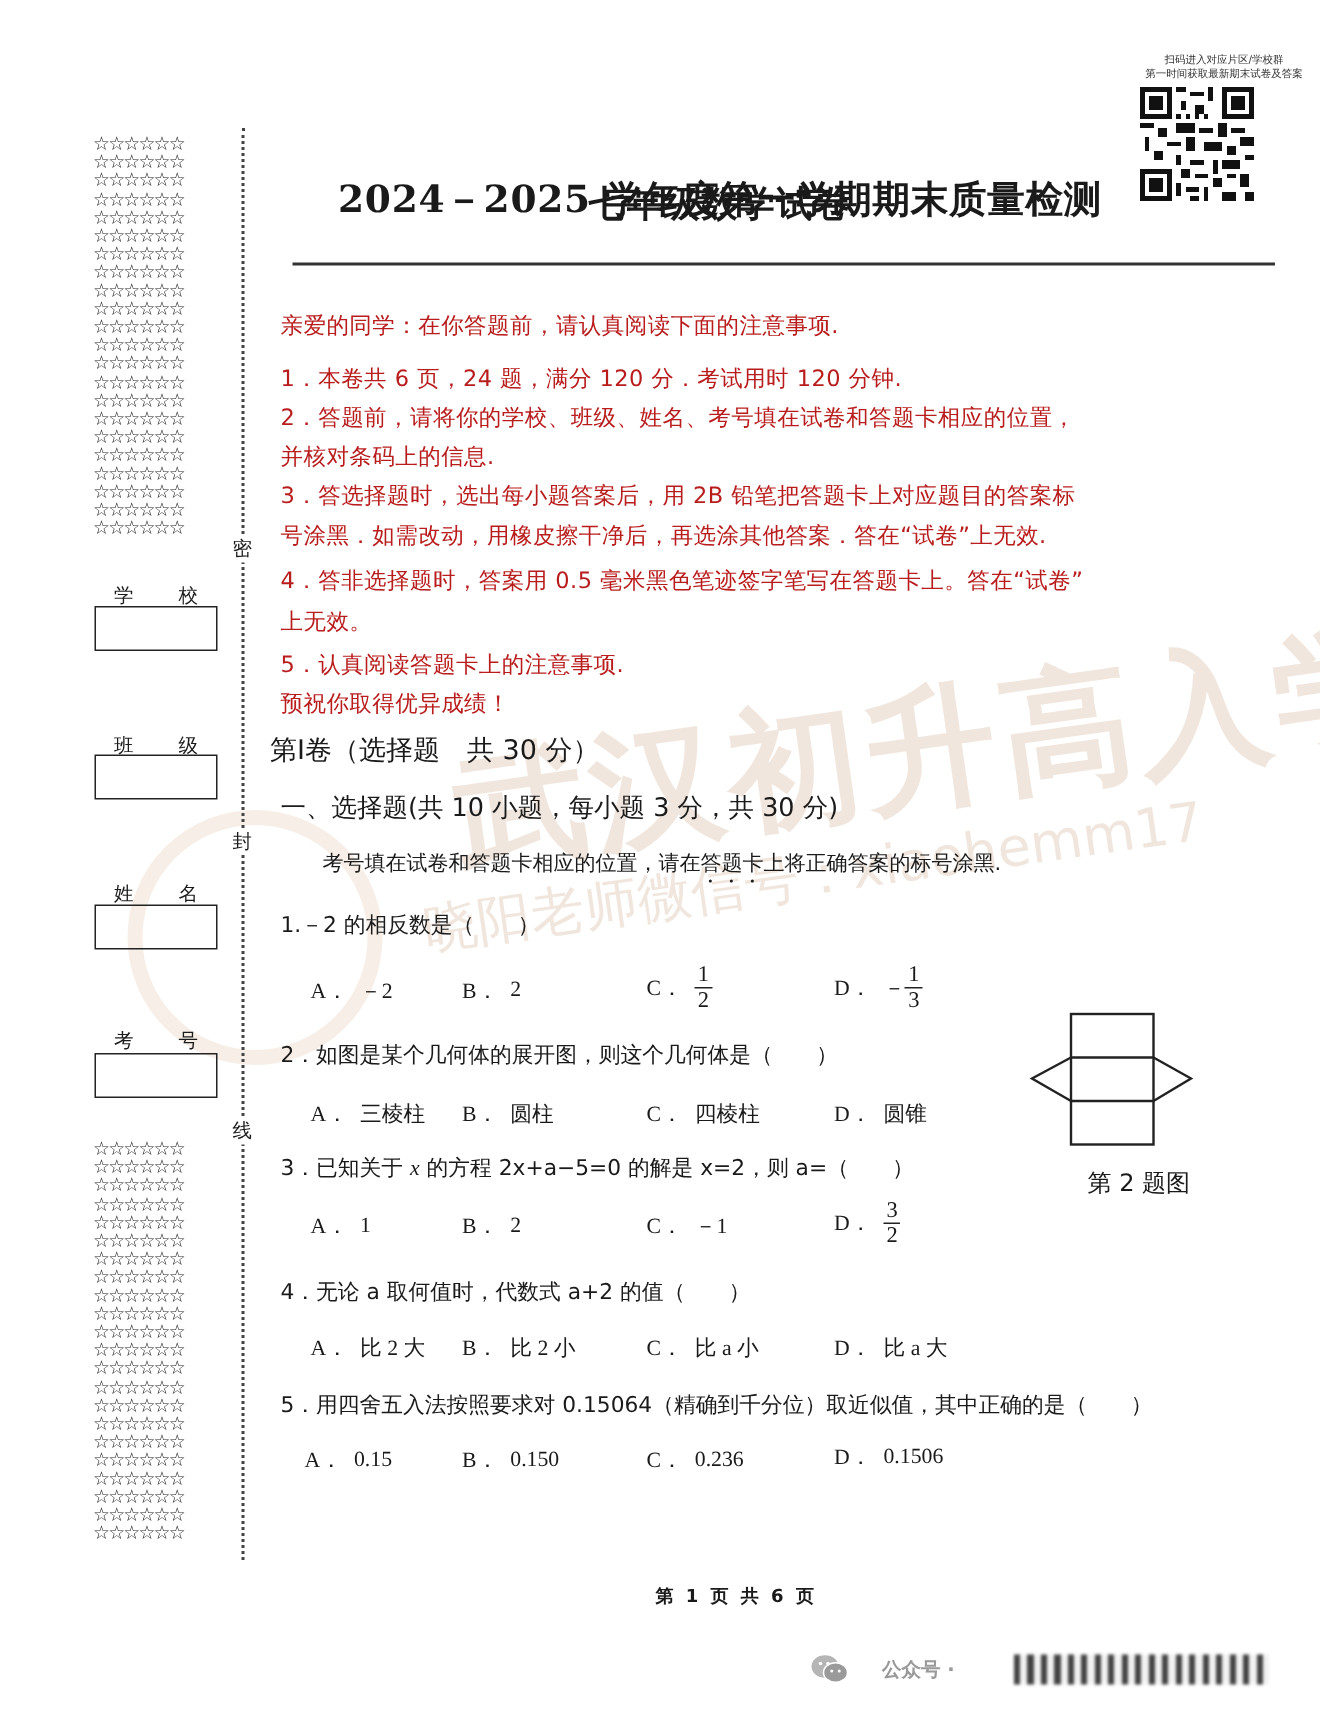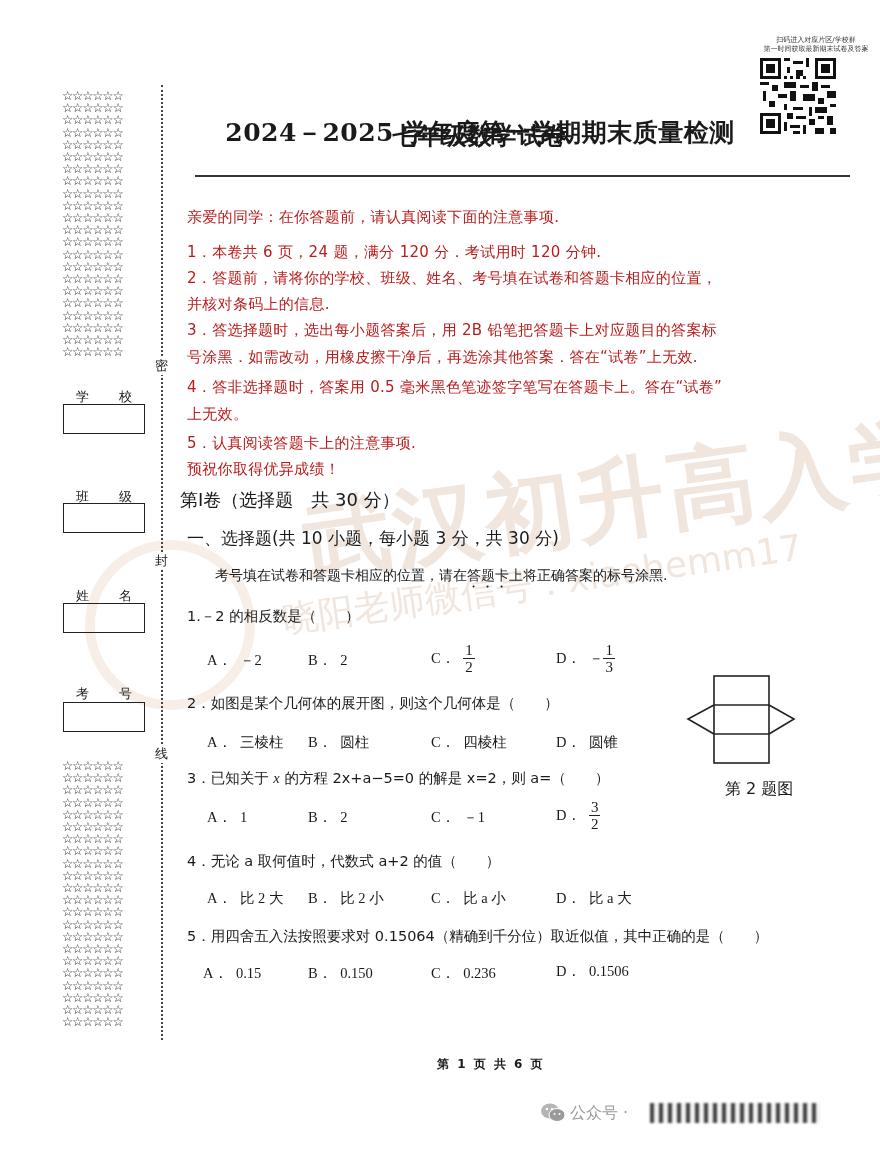--- a/index.html
+++ b/index.html
@@ -35,21 +35,21 @@
   .q { position:absolute; left:187px; font-size:14.5px; font-family:"DejaVu Sans",sans-serif; white-space:nowrap; }
   .opt { position:absolute; font-size:14.5px; font-family:"Liberation Serif",serif; white-space:nowrap; display:flex; align-items:center; }
   .opt .lab { margin-right:8px; }
   .frac { display:inline-flex; flex-direction:column; align-items:center; line-height:16px; font-size:15px; }
   .frac .num { border-bottom:1.2px solid #222; padding:0 2px; }
   i.v { font-family:"Liberation Serif",serif; font-style:italic; }
 
   .fig-cap { position:absolute; left:725px; top:779px; font-size:16px; font-family:"DejaVu Sans",sans-serif; }
 
   .footer { position:absolute; left:437px; top:1056px; font-size:12px; font-weight:bold; font-family:"DejaVu Sans",sans-serif; letter-spacing:2px; }
-  .wechat { position:absolute; left:540px; top:1102px; display:flex; align-items:center; gap:4px; color:#999; font-size:16px; font-family:"DejaVu Sans",sans-serif; }
+  .wechat { position:absolute; left:540px; top:1102px; display:flex; align-items:center; gap:22px; color:#999; font-size:13px; font-family:"DejaVu Sans",sans-serif;font-weight:bold; }
   .blur-name { display:inline-block; width:170px; height:20px; margin-left:18px;
                background:repeating-linear-gradient(90deg,#222 0 4px,#f0f0f0 4px 9px); filter:blur(1px); opacity:0.85; }
 
   
   .wm-big { position:absolute; left:300px; top:440px; font-size:88px; font-weight:bold; color:rgba(225,200,180,0.45);
             transform:rotate(-8deg); font-family:"DejaVu Sans",sans-serif; white-space:nowrap; letter-spacing:4px; pointer-events:none; }
   .wm-small { position:absolute; left:280px; top:560px; font-size:36px; color:rgba(225,200,180,0.45);
               transform:rotate(-8deg); font-family:"DejaVu Sans",sans-serif; white-space:nowrap; pointer-events:none; }
   .wm-seal { position:absolute; left:85px; top:540px; width:170px; height:170px; border-radius:50%;
              border:10px solid rgba(225,190,160,0.25); box-sizing:border-box; pointer-events:none; }

